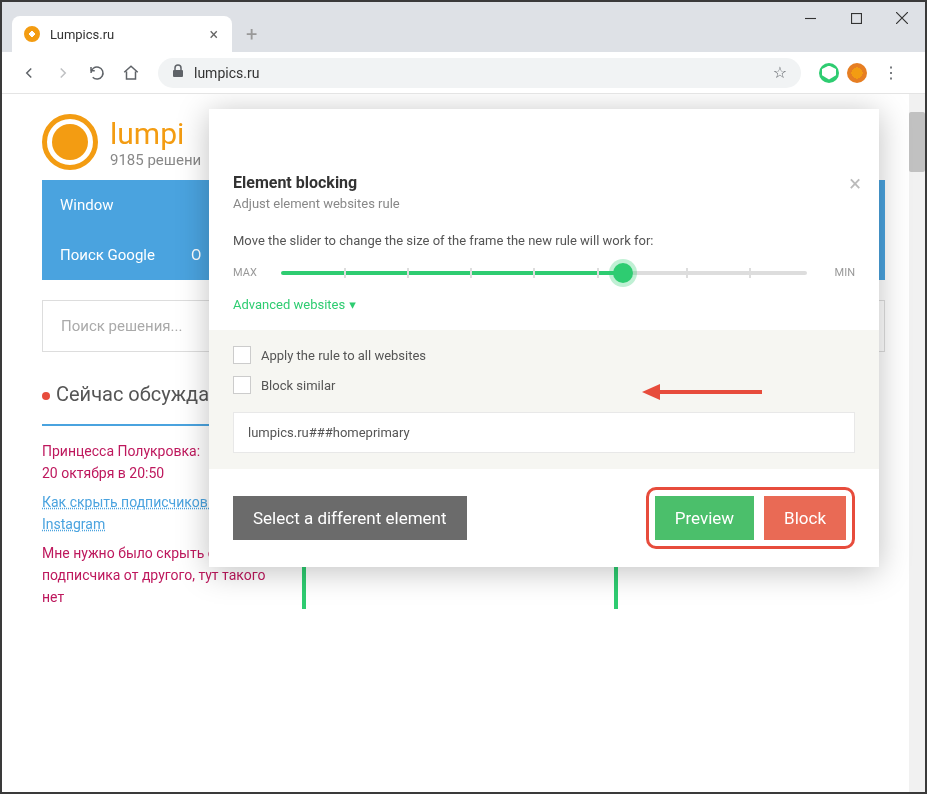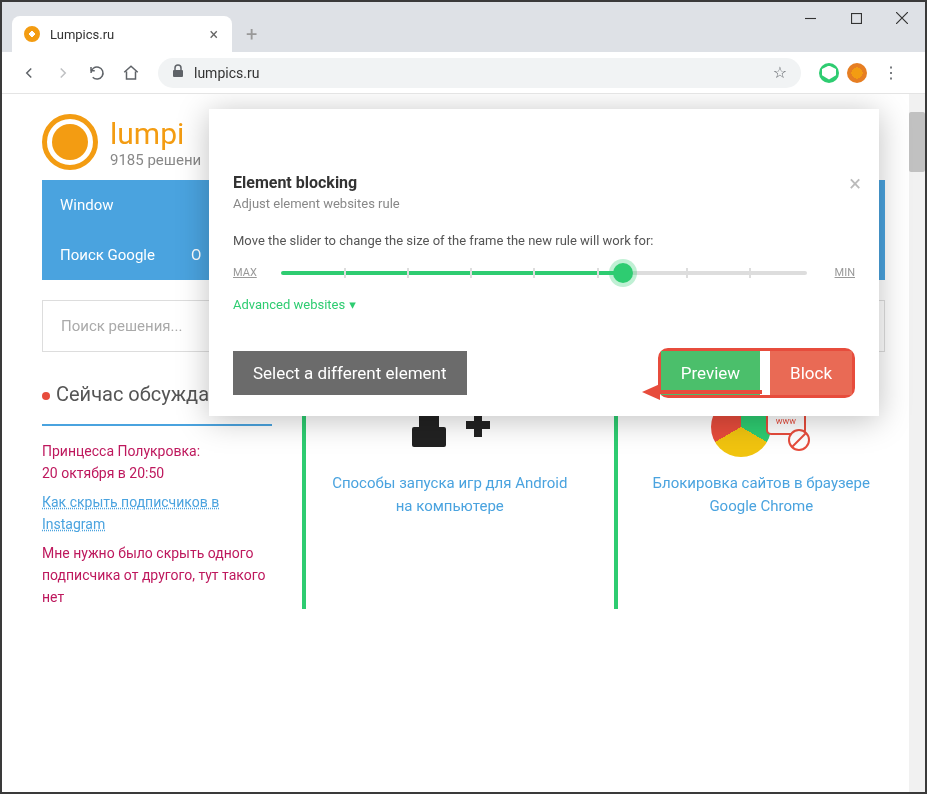--- a/index.html
+++ b/index.html
@@ -46,35 +46,35 @@
 .scrollbar { position: absolute; right: 0; top: 0; width: 16px; height: 100%; background: #f1f1f1; }
 .scroll-thumb { width: 100%; height: 60px; background: #c1c1c1; border-radius: 2px; margin-top: 18px; }
 .modal { position: absolute; top: 15px; left: 207px; width: 670px; background: #fff; box-shadow: 0 4px 30px rgba(0,0,0,0.25); z-index: 10; }
 .modal-hdr { padding: 20px 24px 14px; position: relative; margin-top: 44px; }
 .modal-title { font-size: 16px; font-weight: 700; color: #333; }
 .modal-sub { font-size: 13px; color: #888; margin-top: 4px; }
 .modal-close { position: absolute; top: 18px; right: 18px; color: #bbb; font-size: 22px; cursor: pointer; }
 .modal-body { padding: 8px 24px 18px; }
 .instr { font-size: 13px; color: #555; margin-bottom: 18px; }
 .slider-row { display: flex; align-items: center; gap: 14px; }
-.slider-lbl { font-size: 11px; color: #999; width: 34px; text-decoration: underline; }
+.slider-lbl { font-size: 11px; color: #999; width: 34px; }
 .slider-track { flex: 1; height: 4px; background: linear-gradient(to right, #2ecc71 0%, #2ecc71 65%, #ddd 65%, #ddd 100%); position: relative; border-radius: 2px; }
 .slider-tick { position: absolute; width: 2px; height: 10px; background: #ddd; top: -3px; }
 .slider-thumb { position: absolute; left: 65%; top: -8px; width: 20px; height: 20px; background: #2ecc71; border-radius: 50%; transform: translateX(-50%); box-shadow: 0 0 0 4px rgba(46,204,113,0.3); }
 .adv-row { display: flex; align-items: center; gap: 4px; margin-top: 18px; color: #2ecc71; font-size: 13px; cursor: pointer; }
 .adv-panel { background: #f6f6f2; padding: 16px 24px; }
 .chk-row { display: flex; align-items: center; gap: 10px; margin-bottom: 12px; font-size: 13px; color: #555; }
 .chk { width: 18px; height: 18px; border: 1px solid #ccc; background: #fff; }
 .rule-input { width: 100%; background: #fff; border: 1px solid #e8e8e8; padding: 12px 14px; font-size: 13px; color: #555; margin-top: 6px; }
 .modal-ftr { padding: 18px 24px; display: flex; align-items: center; }
 .btn { padding: 12px 20px; font-size: 17px; color: #fff; border: none; cursor: pointer; }
 .btn-gray { background: #6b6b6b; }
 .btn-green { background: #4bbf6b; }
 .btn-red { background: #e96a55; }
-.ftr-right { margin-left: auto; display: flex; gap: 10px; border: 3px solid #e74c3c; border-radius: 10px; }
+.ftr-right { margin-left: auto; display: flex; gap: 10px; border: 3px solid #e74c3c; border-radius: 10px; padding: 6px; }
 .arrow { position: absolute; top: 286px; left: 640px; z-index: 20; }
 .arrow svg { width: 120px; height: 24px; }
 </style>
 </head>
 <body>
 
 <div class="titlebar">
   <div class="tab">
     <div class="tab-favicon"></div>
     <div class="tab-title">Lumpics.ru</div>
@@ -215,20 +215,31 @@
           <div class="slider-tick" style="left:89%"></div>
           <div class="slider-thumb"></div>
         </div>
         <div class="slider-lbl" style="text-align:right">MIN</div>
       </div>
       <div class="adv-row">
         <span>Advanced websites</span>
         <span>▾</span>
       </div>
     </div>
+    <div class="adv-panel">
+      <div class="chk-row">
+        <div class="chk"></div>
+        <span>Apply the rule to all websites</span>
+      </div>
+      <div class="chk-row">
+        <div class="chk"></div>
+        <span>Block similar</span>
+      </div>
+      <input class="rule-input" value="lumpics.ru###homeprimary" style="">
+    </div>
     <div class="modal-ftr">
       <button class="btn btn-gray">Select a different element</button>
       <div class="ftr-right">
         <button class="btn btn-green">Preview</button>
         <button class="btn btn-red">Block</button>
       </div>
     </div>
   </div>
 
   <div class="arrow">

